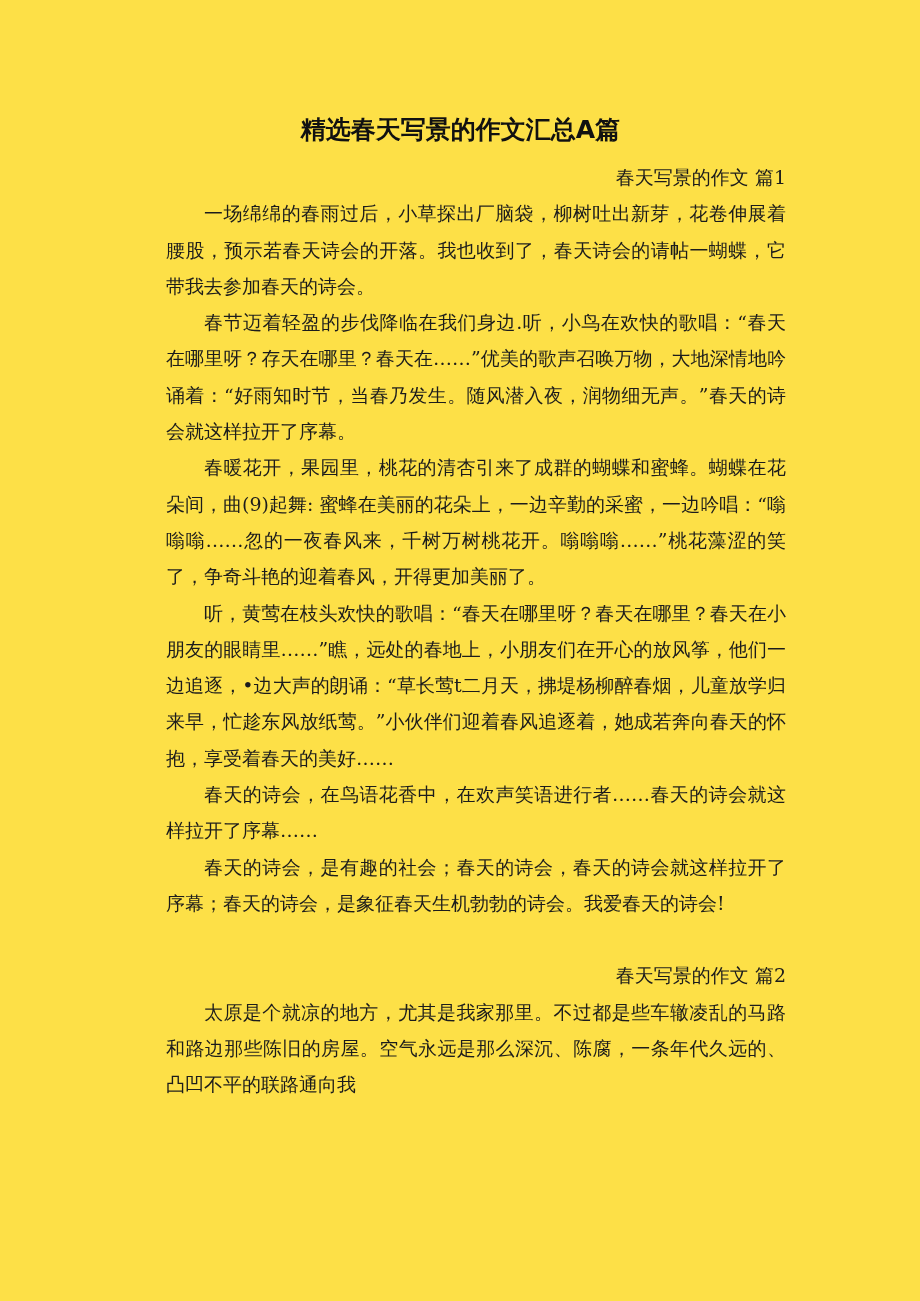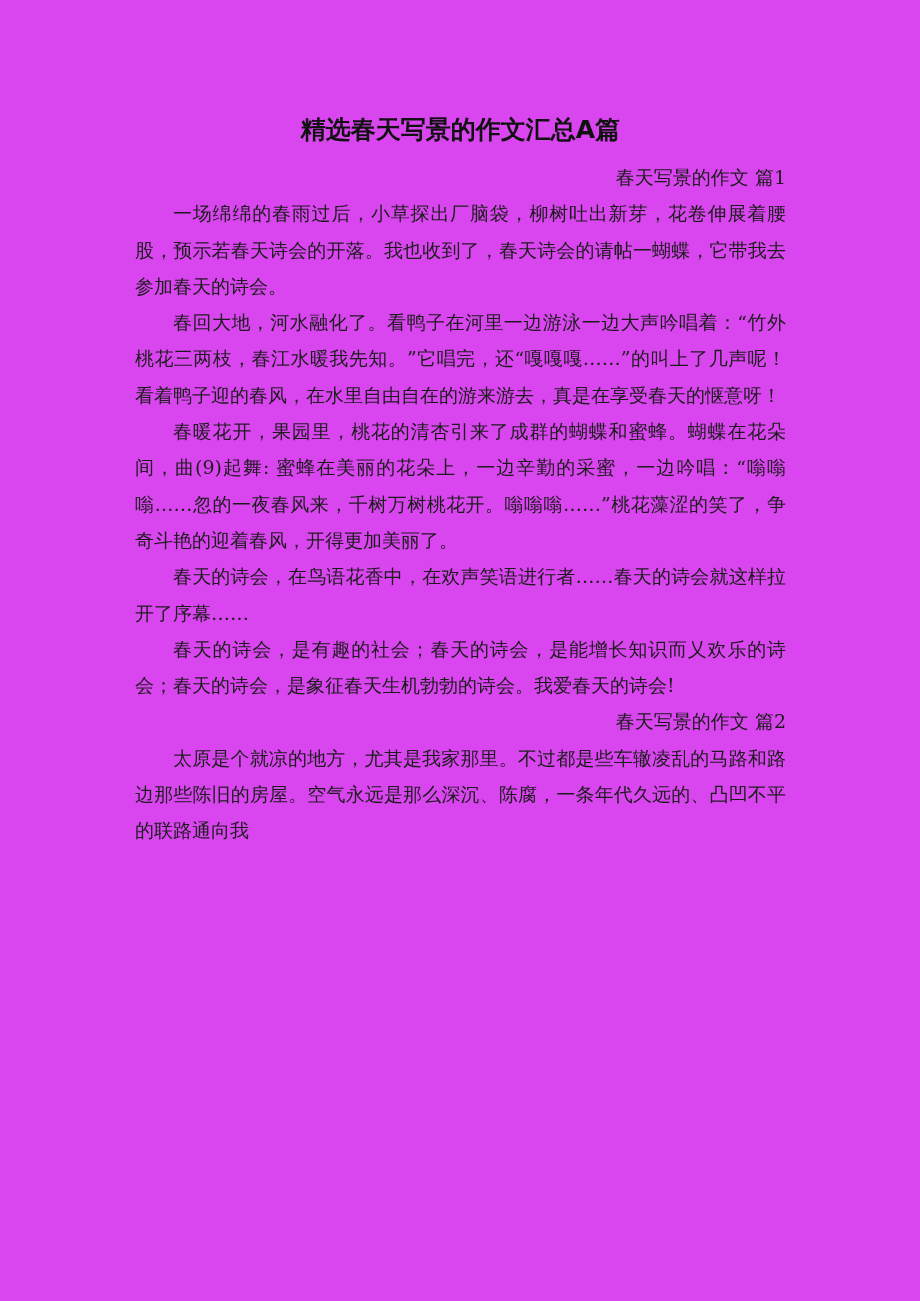--- a/index.html
+++ b/index.html
@@ -4,21 +4,21 @@
 <style>
   * { margin: 0; padding: 0; box-sizing: border-box; }
   html, body {
     background: #ffffff;
     width: 920px;
   }
   .page {
     position: relative;
     width: 920px;
     height: 1301px;
-    background: #d946ef;
+    background: #fde047;
     padding: 110px 134px 15px 135px;
     overflow: hidden;
     font-family: "DejaVu Serif", "Liberation Serif", serif;
     color: #1c1c1c;
   }
   .doc-title {
     font-family: "DejaVu Sans", "Liberation Sans", sans-serif;
     font-size: 25px;
     font-weight: 700;
     text-align: center;
@@ -26,48 +26,51 @@
     margin-bottom: 9px;
     color: #111111;
   }
   .sec-heading {
     font-size: 19px;
     line-height: 36.3px;
     text-align: right;
   }
   .sec-heading.indented {
     text-indent: 2em;
+    margin-top: 36px;
   }
   .para {
     font-size: 19px;
     line-height: 36.3px;
     text-indent: 2em;
     text-align: justify;
     word-break: break-all;
+    margin-left: 31px;
   }
 </style>
 </head>
 <body>
 
 <div class="page">
 
   <div class="doc-title">精选春天写景的作文汇总A篇</div>
 
   <div class="sec-heading">春天写景的作文 篇1</div>
 
   <p class="para">一场绵绵的春雨过后，小草探出厂脑袋，柳树吐出新芽，花卷伸展着腰股，预示若春天诗会的开落。我也收到了，春天诗会的请帖一蝴蝶，它带我去参加春天的诗会。</p>
 
+  <p class="para">春节迈着轻盈的步伐降临在我们身边.听，小鸟在欢快的歌唱：“春天在哪里呀？存天在哪里？春天在……”优美的歌声召唤万物，大地深情地吟诵着：“好雨知时节，当春乃发生。随风潜入夜，润物细无声。”春天的诗会就这样拉开了序幕。</p>
 
 
-  <p class="para">春回大地，河水融化了。看鸭子在河里一边游泳一边大声吟唱着：“竹外桃花三两枝，春江水暖我先知。”它唱完，还“嘎嘎嘎……”的叫上了几声呢！看着鸭子迎的春风，在水里自由自在的游来游去，真是在享受春天的惬意呀！</p>
 
   <p class="para">春暖花开，果园里，桃花的清杏引来了成群的蝴蝶和蜜蜂。蝴蝶在花朵间，曲(9)起舞: 蜜蜂在美丽的花朵上，一边辛勤的采蜜，一边吟唱：“嗡嗡嗡……忽的一夜春风来，千树万树桃花开。嗡嗡嗡……”桃花藻涩的笑了，争奇斗艳的迎着春风，开得更加美丽了。</p>
 
+  <p class="para">听，黄莺在枝头欢快的歌唱：“春天在哪里呀？春天在哪里？春天在小朋友的眼睛里……”瞧，远处的春地上，小朋友们在开心的放风筝，他们一边追逐，•边大声的朗诵：“草长莺t二月天，拂堤杨柳醉春烟，儿童放学归来早，忙趁东风放纸莺。”小伙伴们迎着春风追逐着，她成若奔向春天的怀抱，享受着春天的美好……</p>
 
   <p class="para">春天的诗会，在鸟语花香中，在欢声笑语进行者……春天的诗会就这样拉开了序幕……</p>
 
-  <p class="para">春天的诗会，是有趣的社会；春天的诗会，是能增长知识而乂欢乐的诗会；春天的诗会，是象征春天生机勃勃的诗会。我爱春天的诗会!</p>
+  <p class="para">春天的诗会，是有趣的社会；春天的诗会，春天的诗会就这样拉开了序幕；春天的诗会，是象征春天生机勃勃的诗会。我爱春天的诗会!</p>
 
   <div class="sec-heading indented">春天写景的作文 篇2</div>
 
   <p class="para">太原是个就凉的地方，尤其是我家那里。不过都是些车辙凌乱的马路和路边那些陈旧的房屋。空气永远是那么深沉、陈腐，一条年代久远的、凸凹不平的联路通向我</p>
 
 </div>
 
 </body></html>

